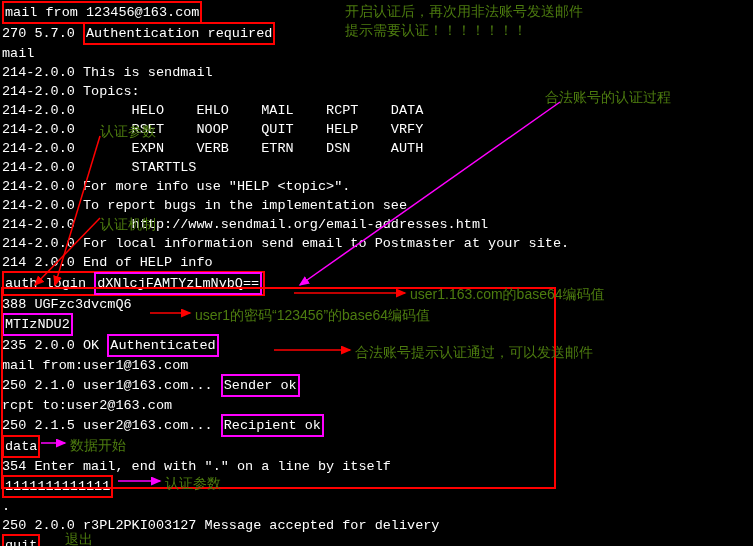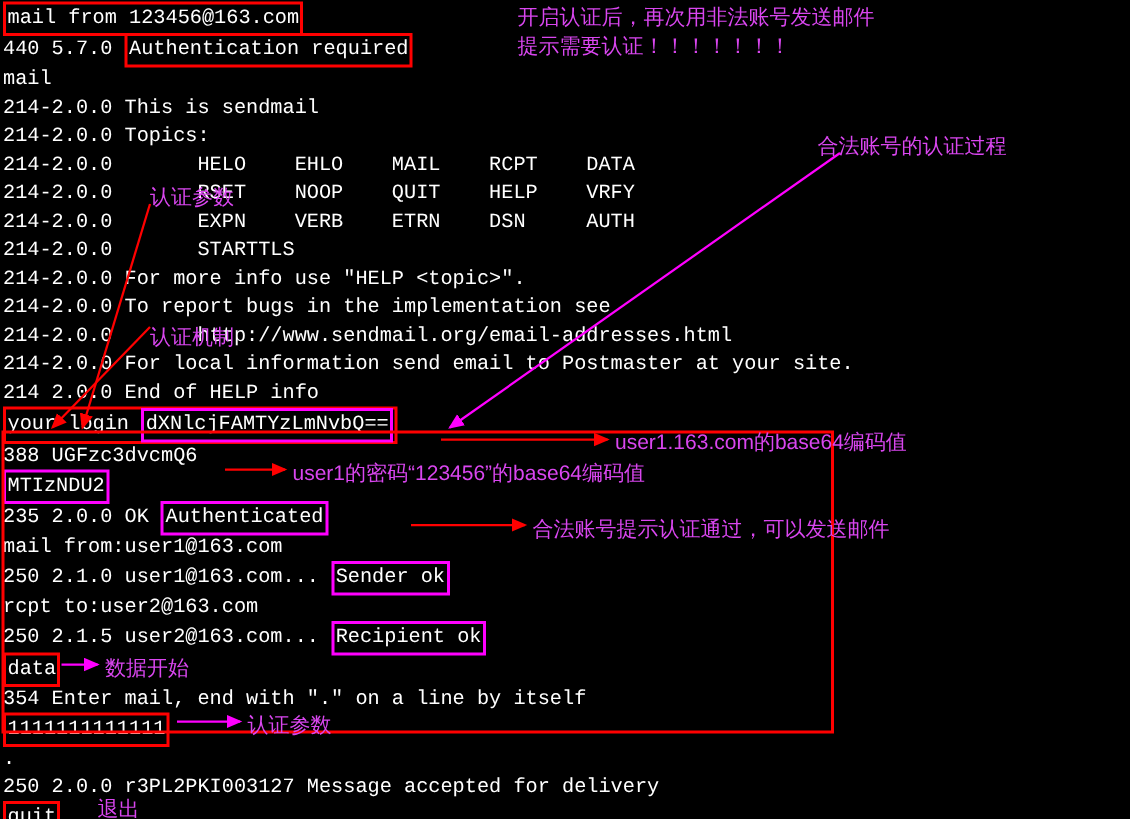--- a/index.html
+++ b/index.html
@@ -13,21 +13,21 @@
       overflow: hidden;
       position: relative;
       line-height: 19px;
       padding: 2px;
     }
     .term-line { white-space: pre; position: relative; }
     .box-red { border: 2px solid #ff0000; display: inline-block; padding: 0 1px; margin: -1px 0; text-align: center; }
     .box-magenta { border: 2px solid #ff00ff; display: inline-block; padding: 0 1px; margin: -1px 0; }
     .annot {
       position: absolute;
-      color: #d946ef;
+      color: #4d7c0f;
       font-family: "SimSun","Microsoft YaHei", sans-serif;
       font-size: 14px;
       white-space: nowrap;
     }
     svg.overlay {
       position: absolute;
       top: 0; left: 0;
       width: 753px; height: 546px;
       pointer-events: none;
     }
@@ -38,34 +38,34 @@
       top: 287px;
       width: 555px;
       height: 202px;
       pointer-events: none;
     }
   </style>
 </head>
 <body>
 
 <div class="term-line"><span class="box-red">mail from 123456@163.com</span></div>
-<div class="term-line"><span>440 5.7.0 </span><span class="box-red">Authentication required</span></div>
+<div class="term-line"><span>270 5.7.0 </span><span class="box-red">Authentication required</span></div>
 <div class="term-line">mail</div>
 <div class="term-line">214-2.0.0 This is sendmail</div>
 <div class="term-line">214-2.0.0 Topics:</div>
 <div class="term-line">214-2.0.0       HELO    EHLO    MAIL    RCPT    DATA</div>
 <div class="term-line">214-2.0.0       RSET    NOOP    QUIT    HELP    VRFY</div>
 <div class="term-line">214-2.0.0       EXPN    VERB    ETRN    DSN     AUTH</div>
 <div class="term-line">214-2.0.0       STARTTLS</div>
 <div class="term-line">214-2.0.0 For more info use "HELP &lt;topic&gt;".</div>
 <div class="term-line">214-2.0.0 To report bugs in the implementation see</div>
 <div class="term-line">214-2.0.0       http://www.sendmail.org/email-addresses.html</div>
 <div class="term-line">214-2.0.0 For local information send email to Postmaster at your site.</div>
 <div class="term-line">214 2.0.0 End of HELP info</div>
-<div class="term-line"><span class="box-red"><span>your login</span> <span class="box-magenta">dXNlcjFAMTYzLmNvbQ==</span></span></div>
+<div class="term-line"><span class="box-red"><span>auth login</span> <span class="box-magenta">dXNlcjFAMTYzLmNvbQ==</span></span></div>
 <div class="term-line">388 UGFzc3dvcmQ6</div>
 <div class="term-line"><span class="box-magenta">MTIzNDU2</span></div>
 <div class="term-line"><span>235 2.0.0 OK </span><span class="box-magenta">Authenticated</span></div>
 <div class="term-line">mail from:user1@163.com</div>
 <div class="term-line"><span>250 2.1.0 user1@163.com... </span><span class="box-magenta">Sender ok</span></div>
 <div class="term-line">rcpt to:user2@163.com</div>
 <div class="term-line"><span>250 2.1.5 user2@163.com... </span><span class="box-magenta">Recipient ok</span></div>
 <div class="term-line"><span class="box-red">data</span></div>
 <div class="term-line">354 Enter mail, end with "." on a line by itself</div>
 <div class="term-line"><span class="box-red">1111111111111</span></div>

